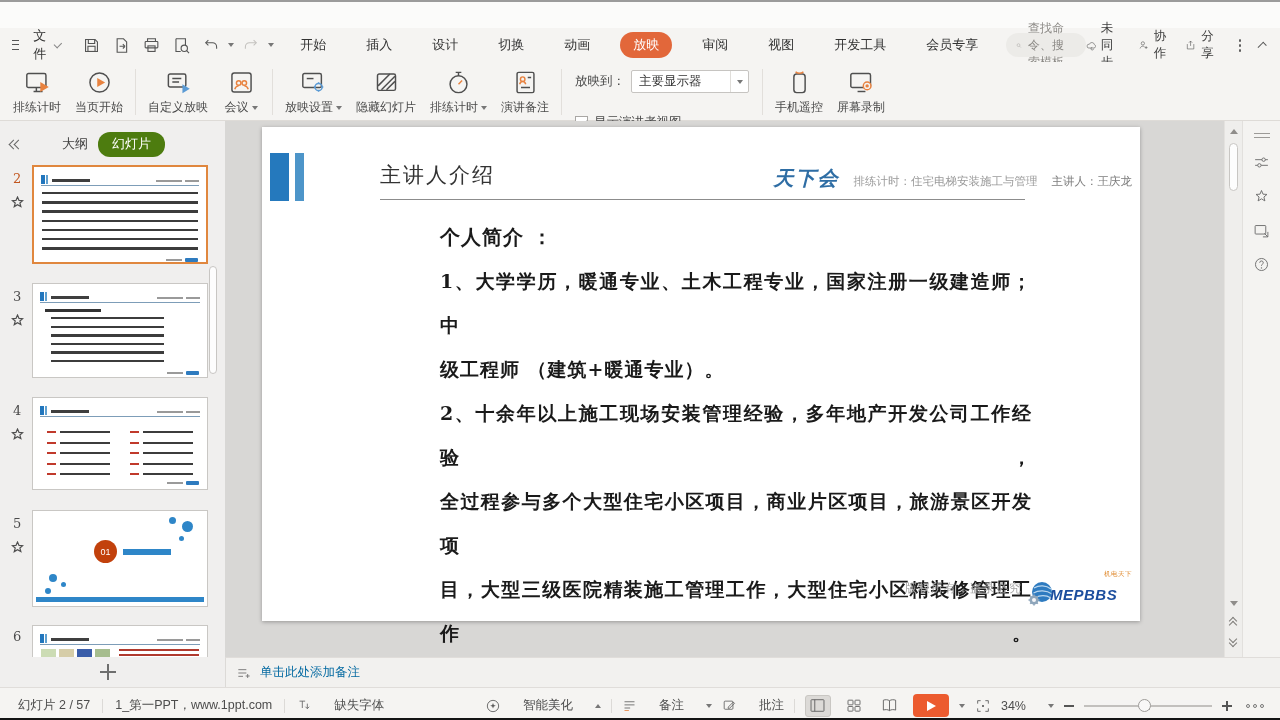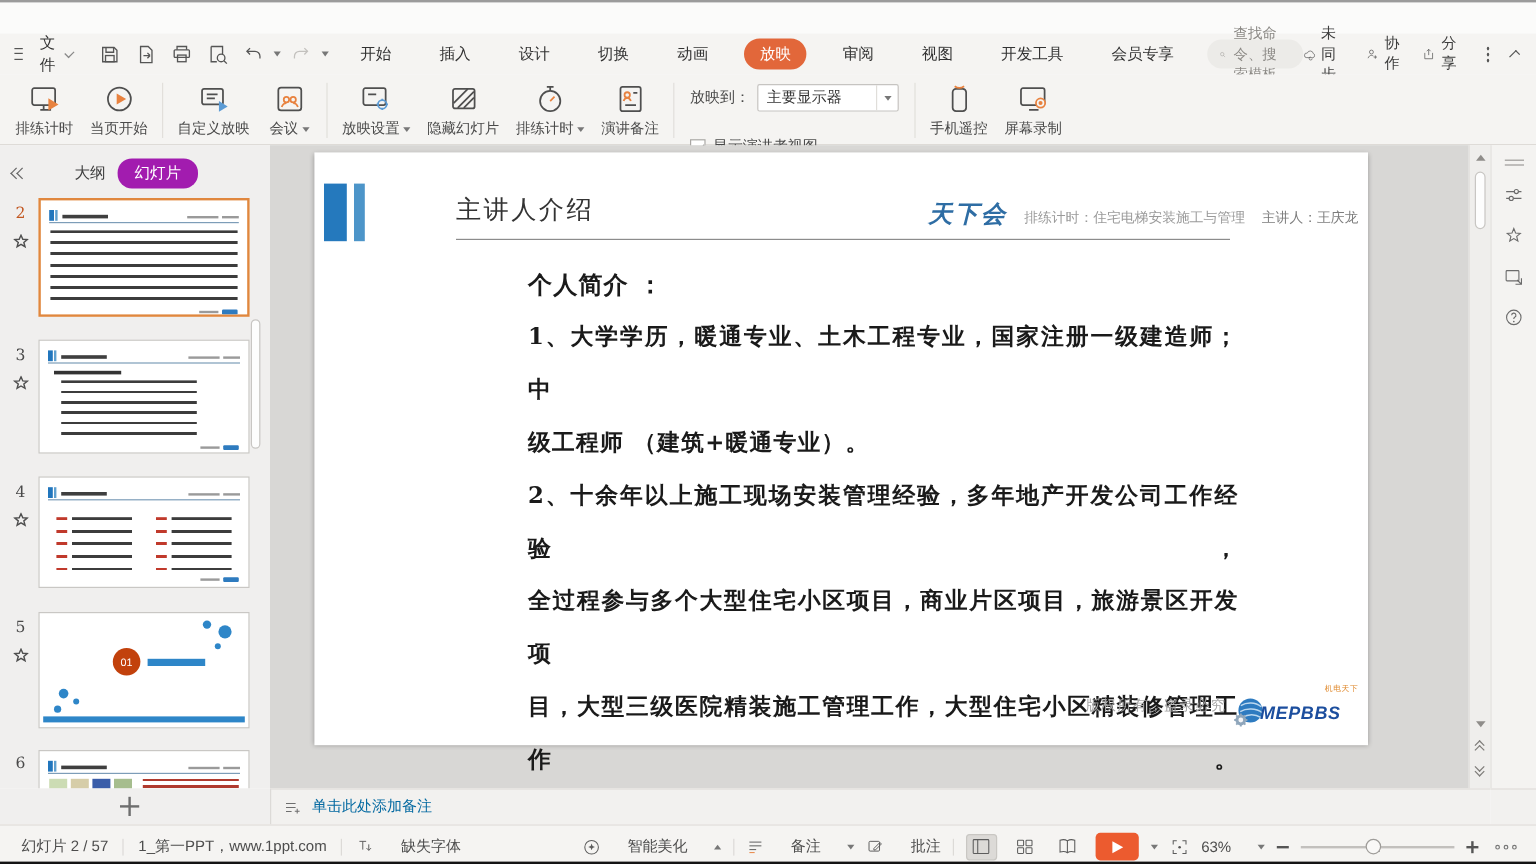--- a/index.html
+++ b/index.html
@@ -49,21 +49,21 @@
 
   
   .sidebar { position:absolute; top:121px; left:0; width:225px; height:536px; background:#f0efee; overflow:hidden; }
   .sb-scroll { position:absolute; top:139px; left:209px; width:8px; height:500px; }
   .sb-thumb { position:absolute; top:6px; left:0; width:8px; height:108px; background:#fdfdfd; border:1px solid #c8c6c3; border-radius:4px; }
   .sb-header { position:absolute; top:10px; left:0; right:0; height:26px; display:flex; align-items:center; }
   .collapse-ic { margin-left:10px; display:flex; }
   .collapse-ic span { width:7px; height:7px; border-left:1.6px solid #666; border-bottom:1.6px solid #666; transform:rotate(45deg); }
   .collapse-ic span + span { margin-left:-2px; }
   .sb-tabs { position:absolute; left:62px; display:flex; align-items:center; gap:10px; font-size:13px; color:#3f3f3f; }
-  .sb-tab-pill { background:#a21caf; color:#fff; border-radius:12px; padding:3.5px 14px; }
+  .sb-tab-pill { background:#4d7c0f; color:#fff; border-radius:12px; padding:3.5px 14px; }
 
   .thumb { position:absolute; left:32px; width:176px; background:#fff; border:1px solid #c9c7c4; overflow:hidden; }
   .thumb.selected { border:2px solid #e0873e; }
   .t-num { position:absolute; left:13px; font-size:13px; font-family:"DejaVu Serif",serif; color:#4a4a4a; }
   .t-num.active { color:#c2561f; }
   .t-star { position:absolute; left:11px; }
   .t-star svg { stroke:#4f4f4f; fill:none; stroke-width:1.1; }
 
   .mini-header { height:13px; margin:4px 7px 0; display:flex; align-items:flex-end; gap:4px; }
   .mini-logo { width:7px; height:9px; display:flex; gap:1.5px; }
@@ -686,21 +686,21 @@
           <span class="play-tri"></span>
         </span>
       <span class="caret"></span>
       <span class="st-item">
         <svg width="16" height="16" viewBox="0 0 24 24">
             <path d="M4 8.5V4h4.5M15.5 4H20v4.5M20 15.5V20h-4.5M8.5 20H4v-4.5"></path>
             <circle cx="12" cy="12" r="1.6" fill="#555" stroke="none"></circle>
           </svg>
       </span>
       <span class="st-item">
-        <span>63%</span>
+        <span>34%</span>
         <span class="caret"></span>
       </span>
       <span class="minus-ic"></span>
       <span class="slider">
         <span class="track"></span>
         <span class="notch"></span>
         <span class="knob"></span>
       </span>
       <span class="plus-ic"></span>
       <span class="ooo">

